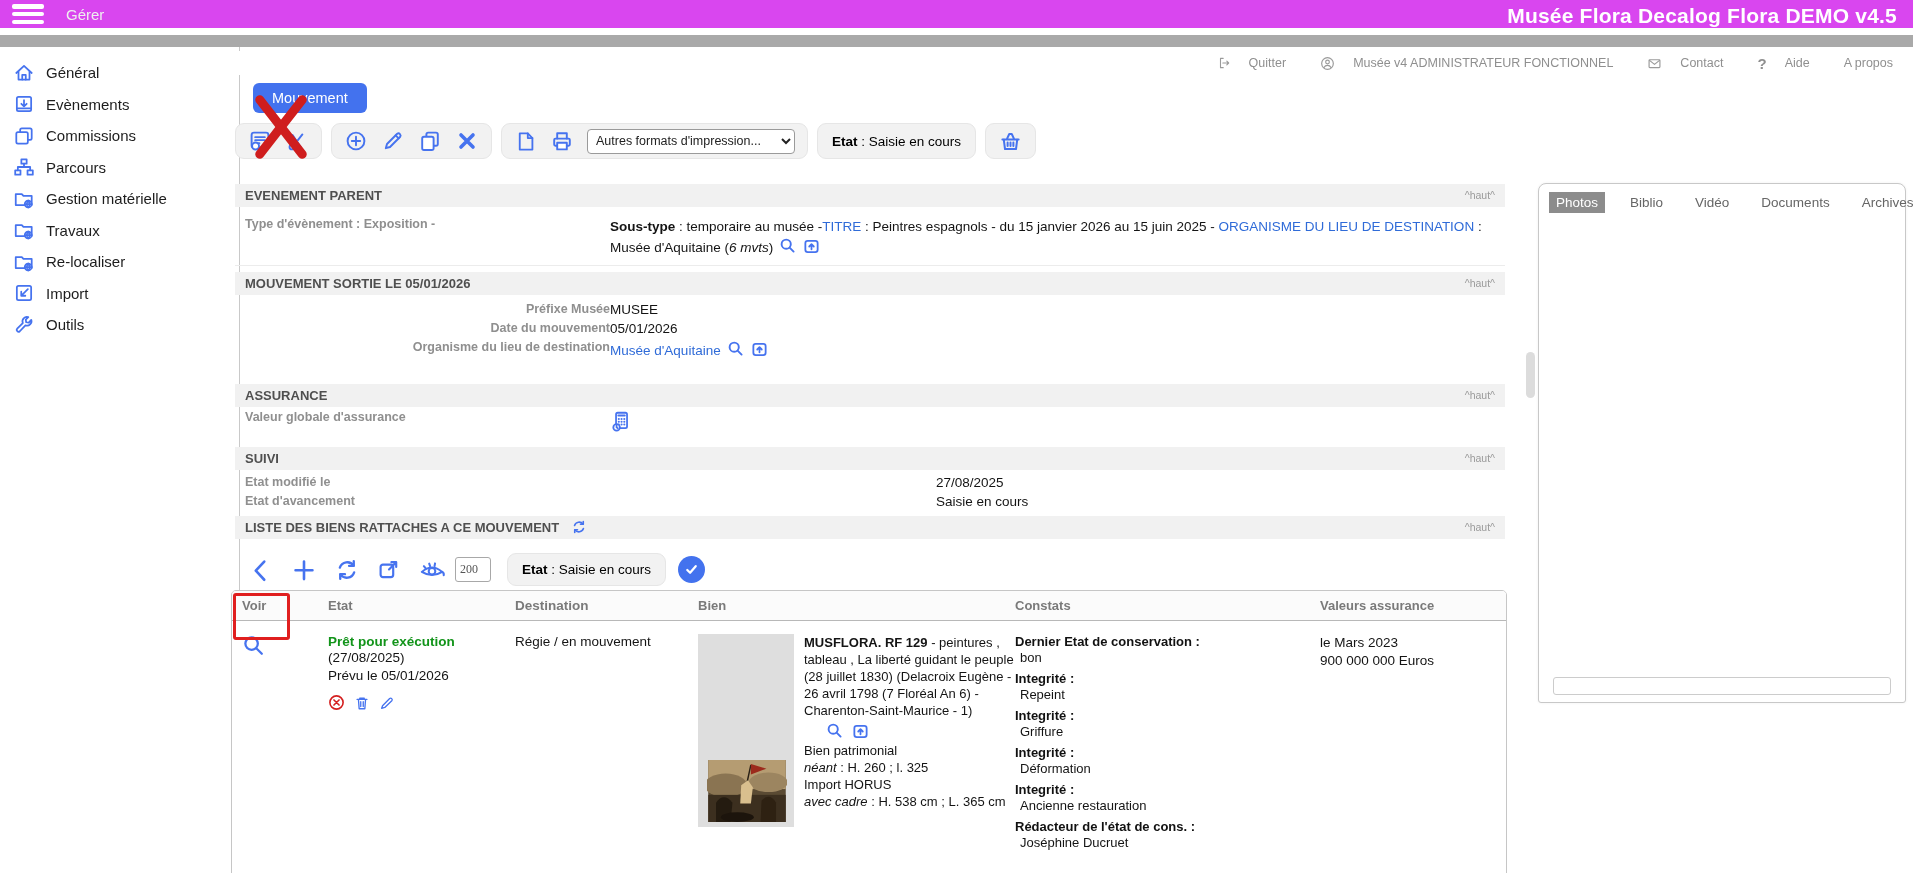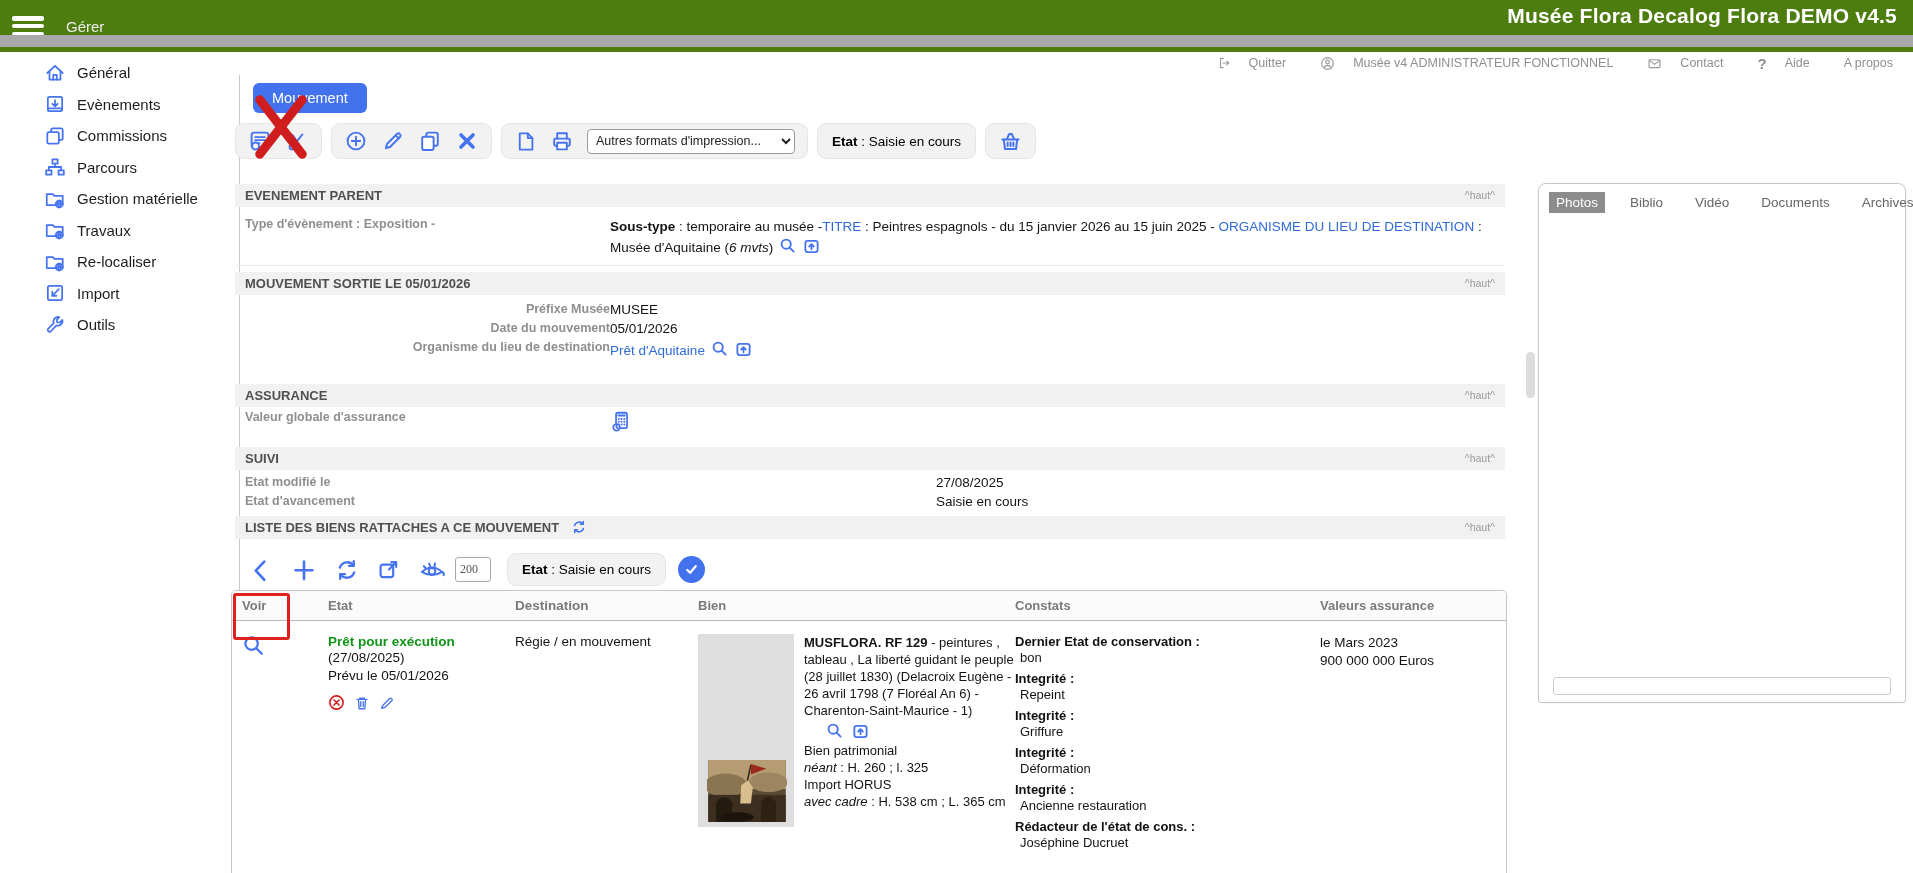--- a/index.html
+++ b/index.html
@@ -1,29 +1,29 @@
 <!DOCTYPE html>
 <html><head>
 <meta charset="utf-8">
 <style>
   * { box-sizing: border-box; margin: 0; padding: 0; }
   html,body { width:1913px; height:873px; }
   body { font-family:"Liberation Sans","DejaVu Sans",sans-serif; background:#fff; overflow:hidden; }
   .screen { position:relative; width:1913px; height:873px; background:#fff; overflow:hidden; }
 
   
-  .topbar { position:absolute; top:0; left:0; right:0; height:52px; background:#4d7c0f; display:flex; align-items:center; z-index:5; }
+  .topbar { position:absolute; top:0; left:0; right:0; height:28px; background:#d946ef; display:flex; align-items:center; z-index:5; }
   .topbar-strip { position:absolute; top:35px; left:0; right:0; height:12px; background:#a9a9a9; z-index:5; }
   .hamburger { width:32px; height:20px; margin-left:12px; display:flex; flex-direction:column; justify-content:space-between; cursor:pointer; }
   .hamburger span { display:block; height:4.5px; background:#fff; border-radius:2px; }
   .menu-label { color:#efefef; font-size:15px; margin-left:22px; }
   .app-title { position:absolute; right:16px; top:4px; color:#fff; font-size:21px; font-weight:bold; letter-spacing:0.2px; }
 
   
-  .sidebar { position:absolute; top:47px; left:0; width:240px; bottom:0; background:#fff; border-right:1px solid #c9c9c9; padding-top:10px;padding-left:31px; }
+  .sidebar { position:absolute; top:47px; left:0; width:240px; bottom:0; background:#fff; border-right:1px solid #c9c9c9; padding-top:10px; }
   .side-item { display:flex; align-items:center; gap:11px; height:31.5px; padding-left:13px; font-size:15px; color:#1d1d1d; cursor:pointer; }
   .side-icon { width:22px; height:22px; flex:none; display:flex; }
   .icon-b { stroke:#4673ef; fill:none; stroke-width:1.6; stroke-linecap:round; stroke-linejoin:round; }
   .logo { position:absolute; top:360px; left:12px; display:flex; align-items:center; gap:6px; }
   .logo-text .brand { font-size:13px; font-weight:bold; letter-spacing:0.4px; }
   .brand-flora { color:#d84a6a; }
   .brand-soft { color:#253a78; }
   .logo-tagline { font-size:7.5px; color:#253a78; margin-top:3px; }
   .logo-dot { color:#d84a6a; font-size:8px; }
 
@@ -359,21 +359,21 @@
         <div class="flabel">Préfixe Musée</div>
         <div class="fvalue">MUSEE</div>
       </div>
       <div class="frow">
         <div class="flabel">Date du mouvement</div>
         <div class="fvalue">05/01/2026</div>
       </div>
       <div class="frow">
         <div class="flabel">Organisme du lieu de destination</div>
         <div class="fvalue">
-          <span class="link">Prêt d'Aquitaine</span><span class="inline-ico">
+          <span class="link">Musée d'Aquitaine</span><span class="inline-ico">
               <svg class="icon-b" viewBox="0 0 18 18" width="18" height="18" style="stroke-width:1.9">
                 <circle cx="7.2" cy="7.2" r="4.6"></circle>
                 <path d="M10.6 10.6 L14.6 14.6"></path>
               </svg>
             </span><span class="inline-ico">
               <svg class="icon-b" viewBox="0 0 18 18" width="17" height="17" style="stroke-width:1.9">
                 <rect x="2.5" y="3" width="13" height="12" rx="2.5"></rect>
                 <path d="M9 12 V7 M6.6 9 L9 6.6 L11.4 9"></path>
               </svg>
             </span>

